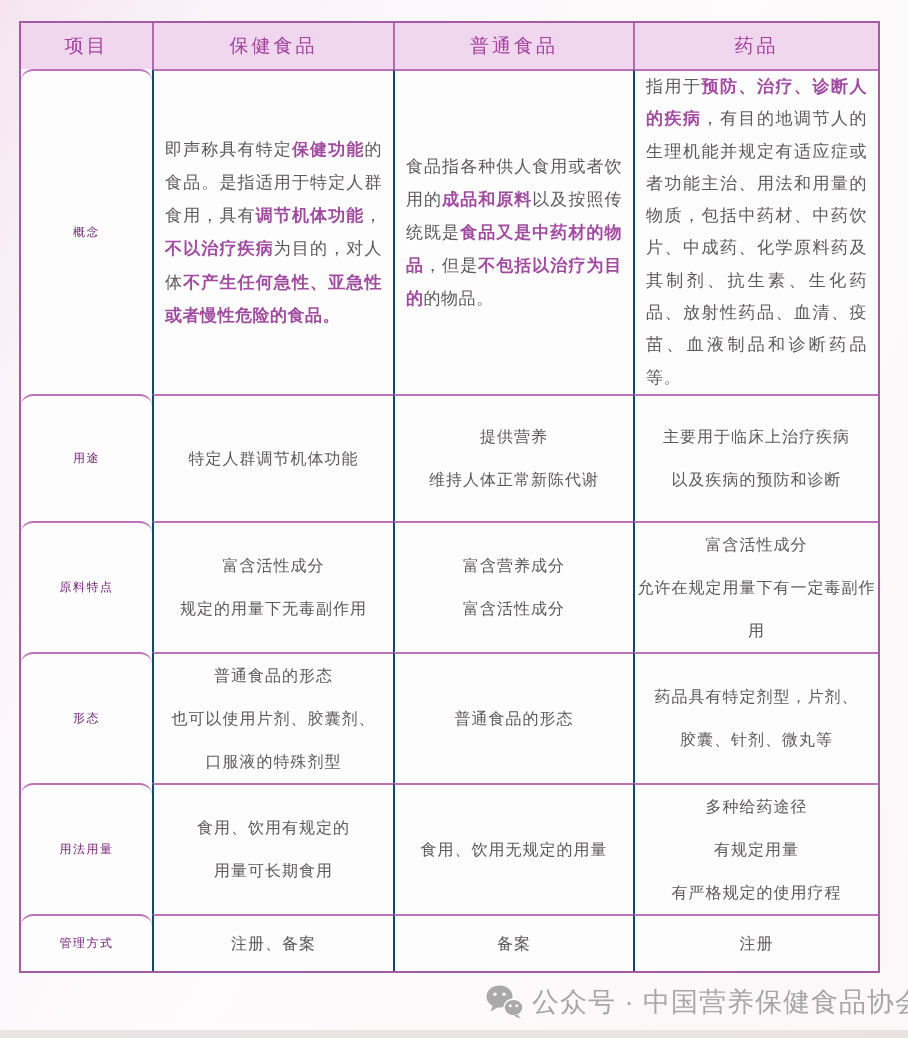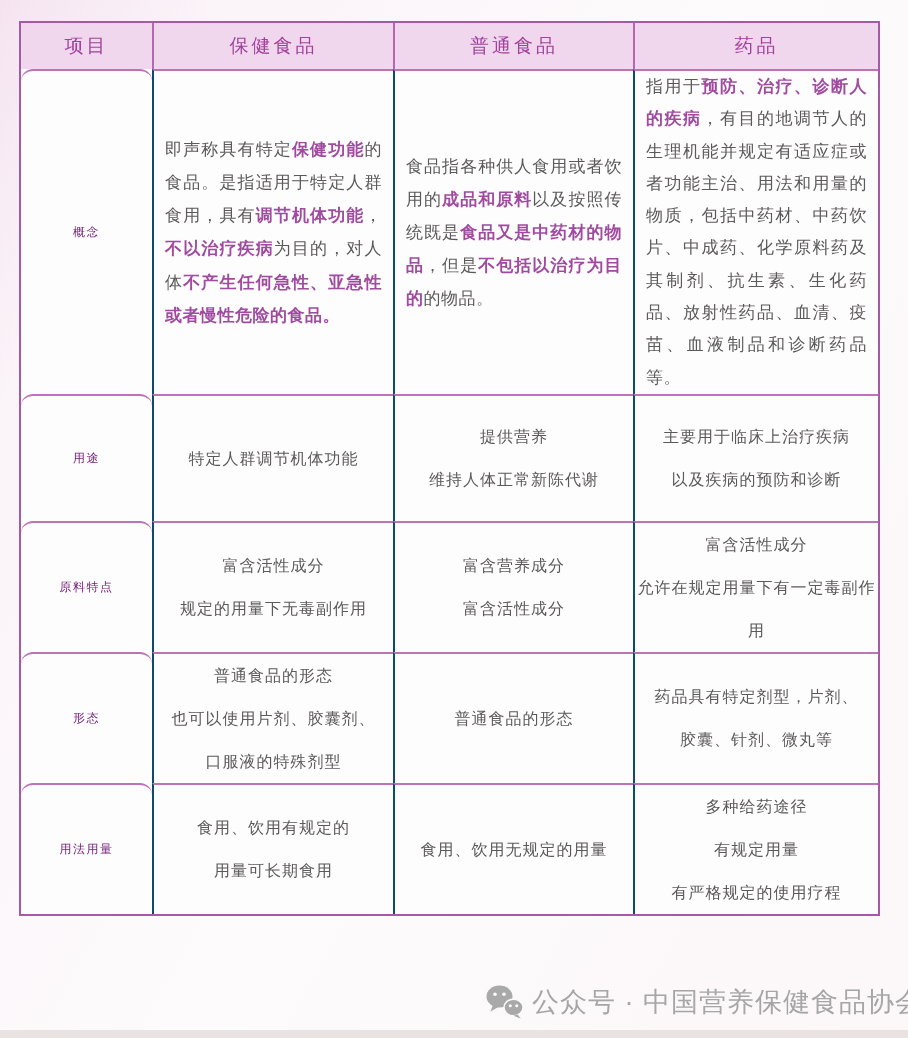--- a/index.html
+++ b/index.html
@@ -179,20 +179,32 @@
         <div class="line">食用、饮用有规定的</div>
         <div class="line">用量可长期食用</div>
       </td>
       <td class="cell">
         <div class="line">食用、饮用无规定的用量</div>
       </td>
       <td class="cell">
         <div class="line">多种给药途径</div>
         <div class="line">有规定用量</div>
         <div class="line">有严格规定的使用疗程</div>
+      </td>
+    </tr>
+    <tr class="r-management">
+      <td class="lbl">管理方式</td>
+      <td class="cell">
+        <div class="line">注册、备案</div>
+      </td>
+      <td class="cell">
+        <div class="line">备案</div>
+      </td>
+      <td class="cell">
+        <div class="line">注册</div>
       </td>
     </tr>
   </tbody>
 </table>
 
 <div class="watermark">
   <svg class="wm-icon" width="38" height="34" viewBox="0 0 38 34">
     <g fill="#9e9e9e">
       <ellipse cx="13.5" cy="11.5" rx="13" ry="11"></ellipse>
       <path d="M7 20 L4.4 26.5 L12.5 22 Z"></path>

